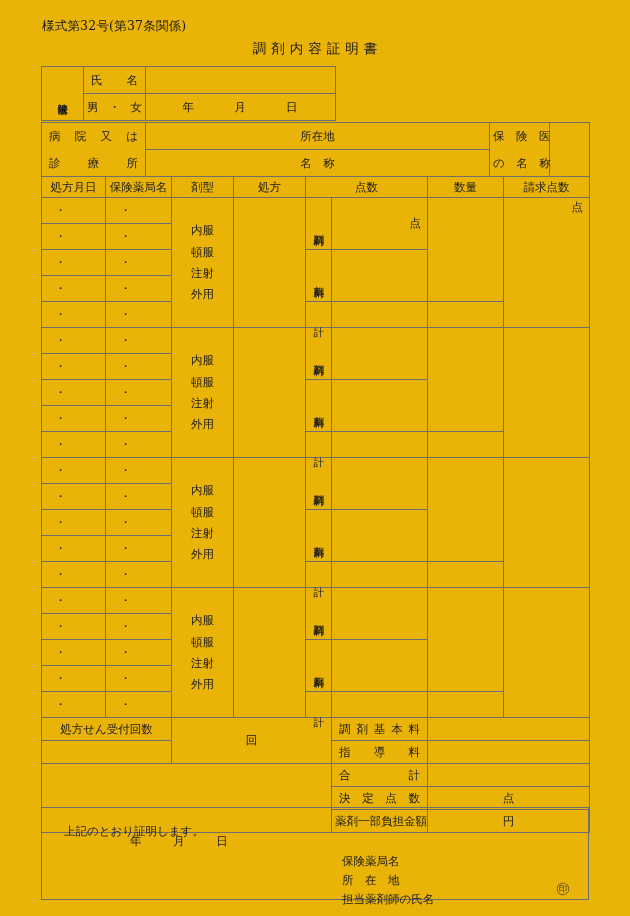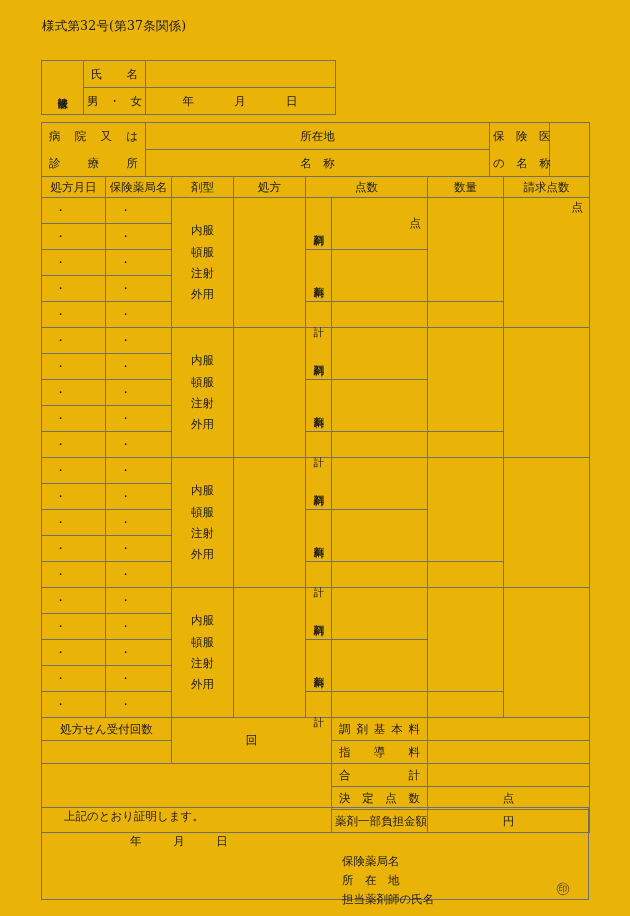--- a/index.html
+++ b/index.html
@@ -87,42 +87,42 @@
   .stack {
     display: flex;
     flex-direction: column;
     justify-content: center;
     gap: 7px;
     height: 100%;
     font-size: 11.5px;
   }
 
   
-  #insured-table { left: 41px; top: 60px; width: 294px; padding-left: 29px; }
+  #insured-table { left: 41px; top: 66px; width: 294px; padding-left: 29px; }
 
   
   #clinic-table { left: 41px; top: 122px; width: 548px; }
 
   
   #main-table { left: 41px; top: 176px; width: 548px; }
 
   
   #cert-box {
     position: absolute;
     left: 41px;
     top: 807px;
     width: 548px;
     height: 93px;
     border: 1px solid #6f6f6f;
     box-sizing: border-box;
   }
   .cert-line1 {
     position: absolute;
     left: 22px;
-    top: 1px;
+    top: 16px;
     font-size: 11.5px;
     white-space: nowrap;
   }
   .cert-date {
     position: absolute;
     left: 88px;
     top: 26px;
     font-size: 11.5px;
     letter-spacing: 1px;
     white-space: nowrap;
@@ -145,20 +145,21 @@
     font-size: 14px;
     color: #333;
   }
 </style>
 </head>
 <body>
 
 <div class="page">
 
   <div class="form-code">様式第32号(第37条関係)</div>
+  <div class="doc-title">調剤内容証明書</div>
 
   <table class="tbl" id="insured-table">
     <colgroup>
       <col style="width:42px">
         <col style="width:62px">
         <col style="width:190px">
     </colgroup>
     <tbody>
         <tr>
       <td rowspan="2">

